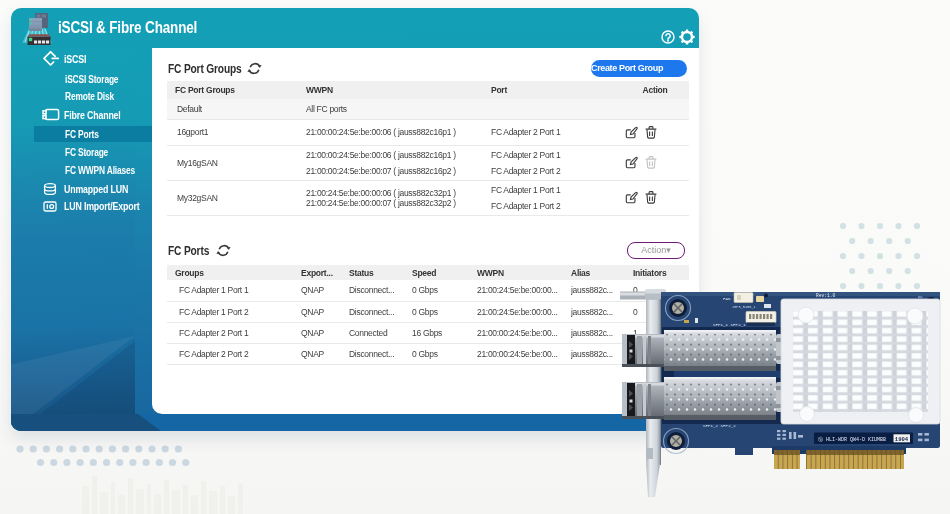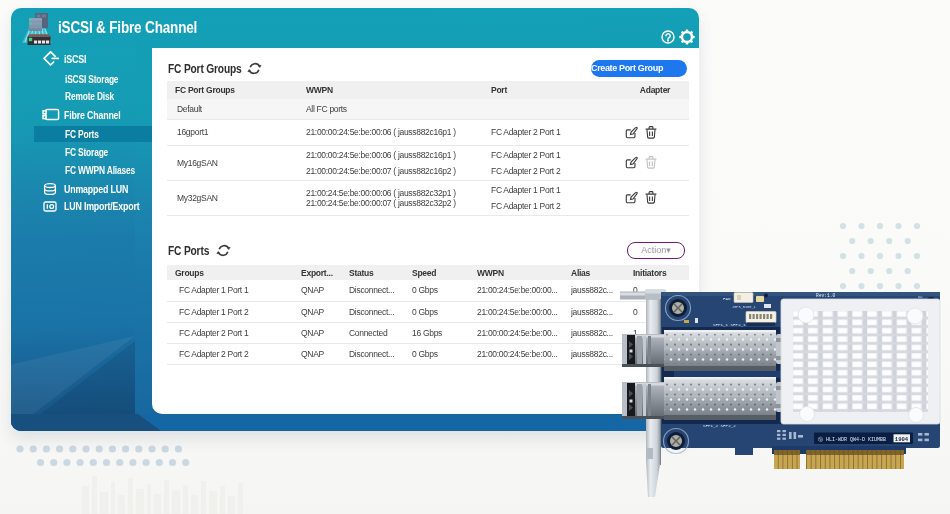--- a/index.html
+++ b/index.html
@@ -274,21 +274,21 @@
           <col style="width:139px">
           <col style="width:185px">
           <col style="width:130px">
           <col style="width:68px">
         </colgroup>
         <tbody>
           <tr style="height:18px">
             <th class="cellpad">FC Port Groups</th>
             <th>WWPN</th>
             <th>Port</th>
-            <th style="text-align:center">Adapter</th>
+            <th style="text-align:center">Action</th>
           </tr>
         <tr style="height:20px;background:#f6f6f6">
             <td class="cellpad" style="padding-left:10px">Default</td>
             <td>All FC ports</td>
             <td></td>
             <td></td>
           </tr>
         <tr class="rowline" style="height:26px">
             <td class="cellpad" style="padding-left:10px">16gport1</td>
             <td>21:00:00:24:5e:be:00:06 ( jauss882c16p1 )</td>

